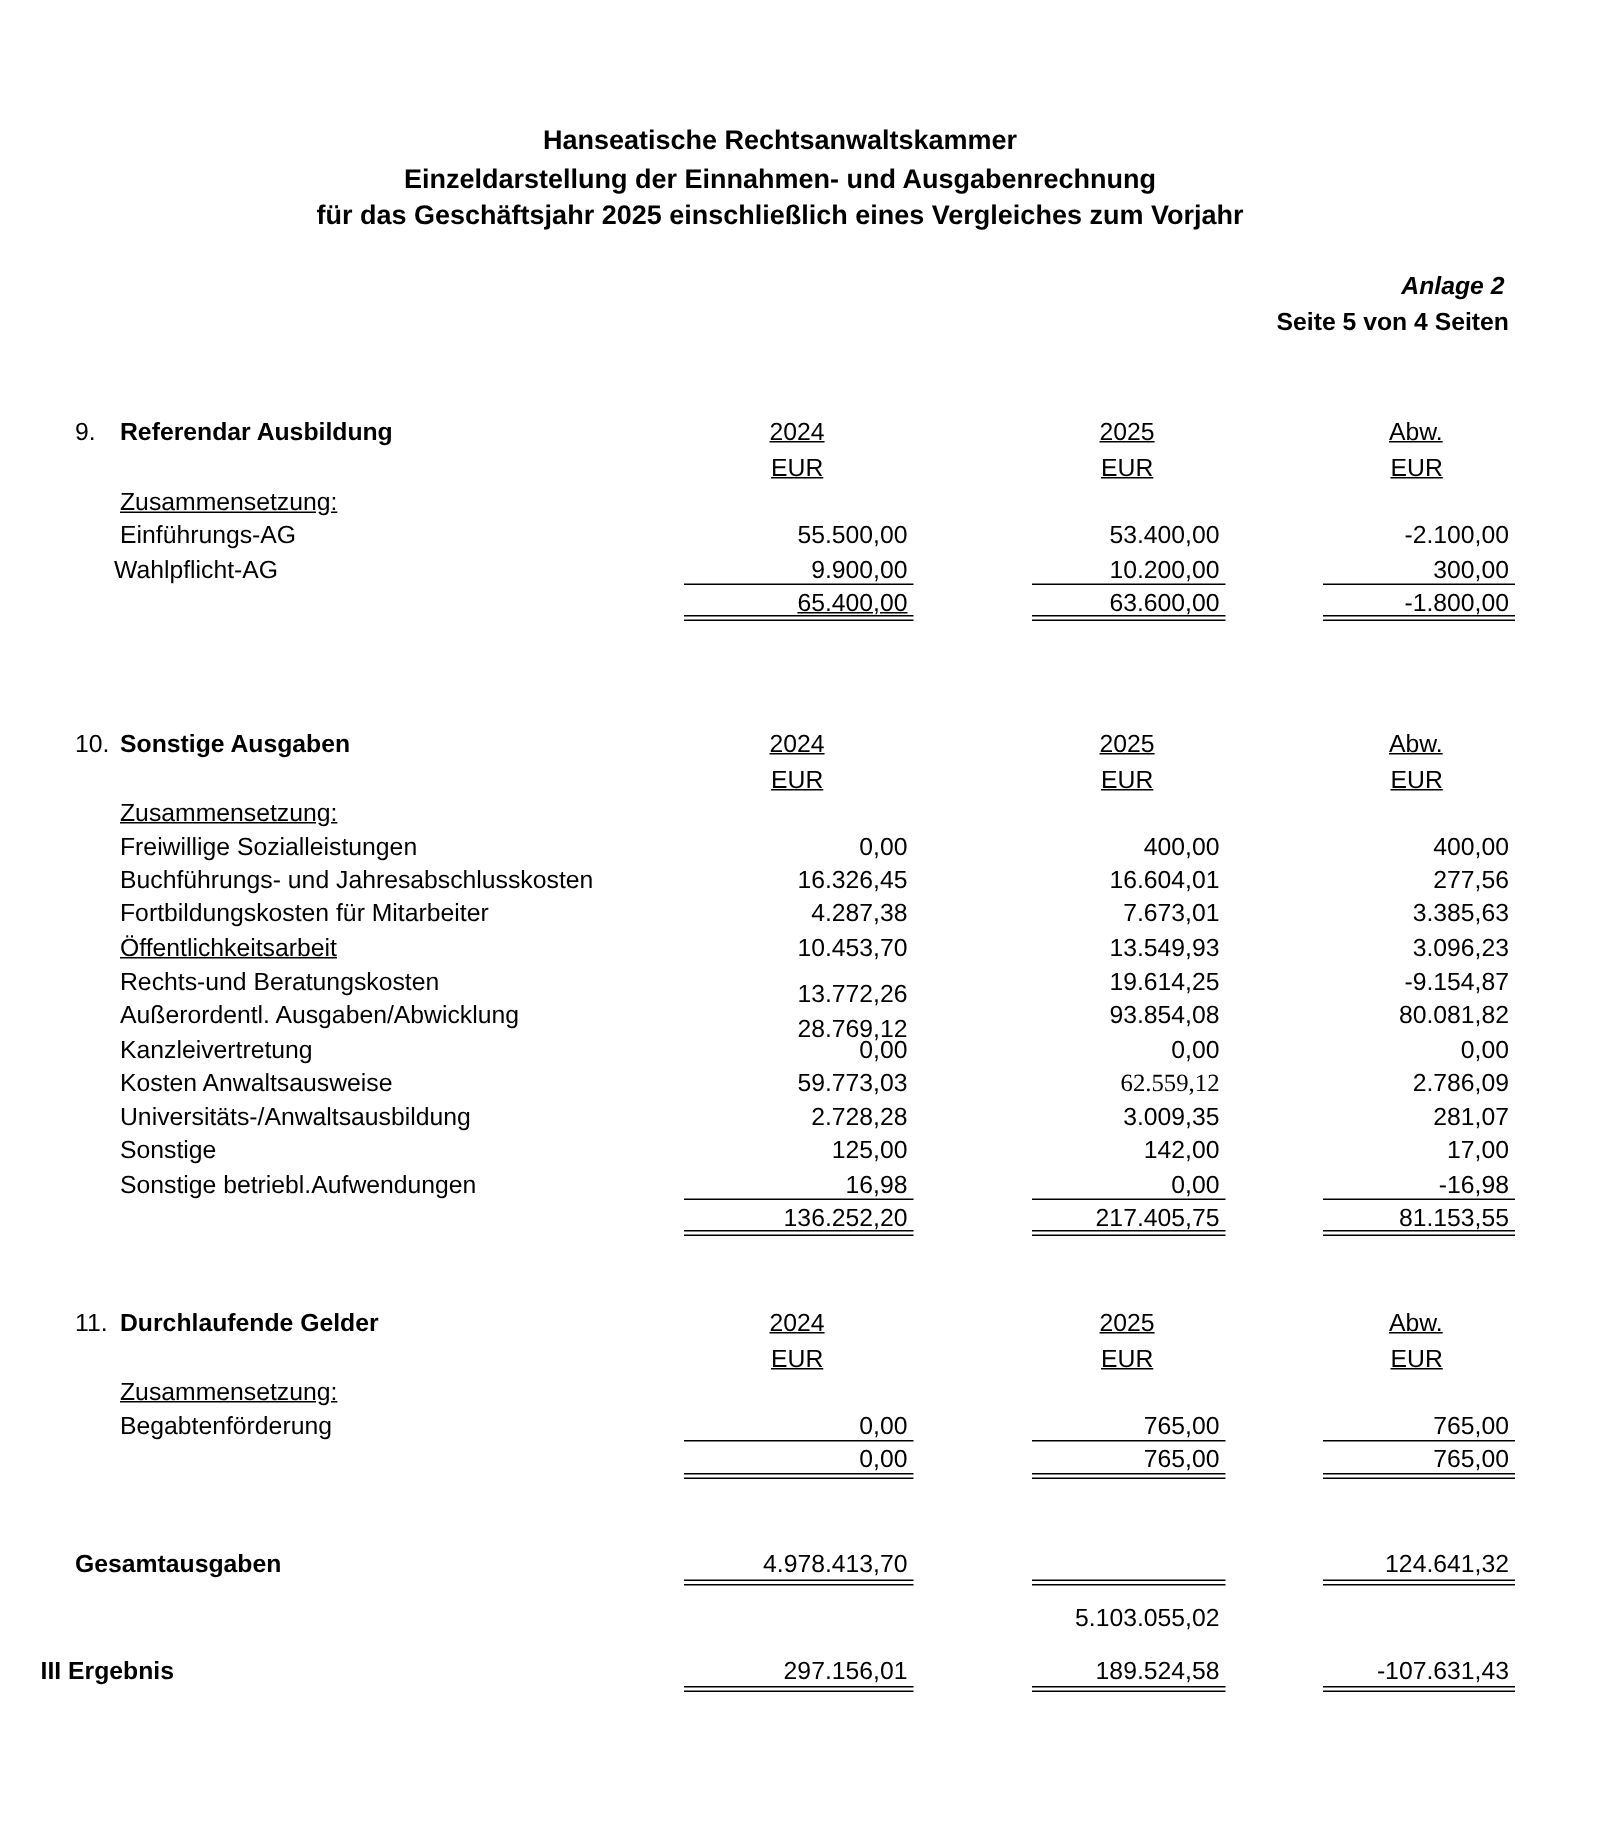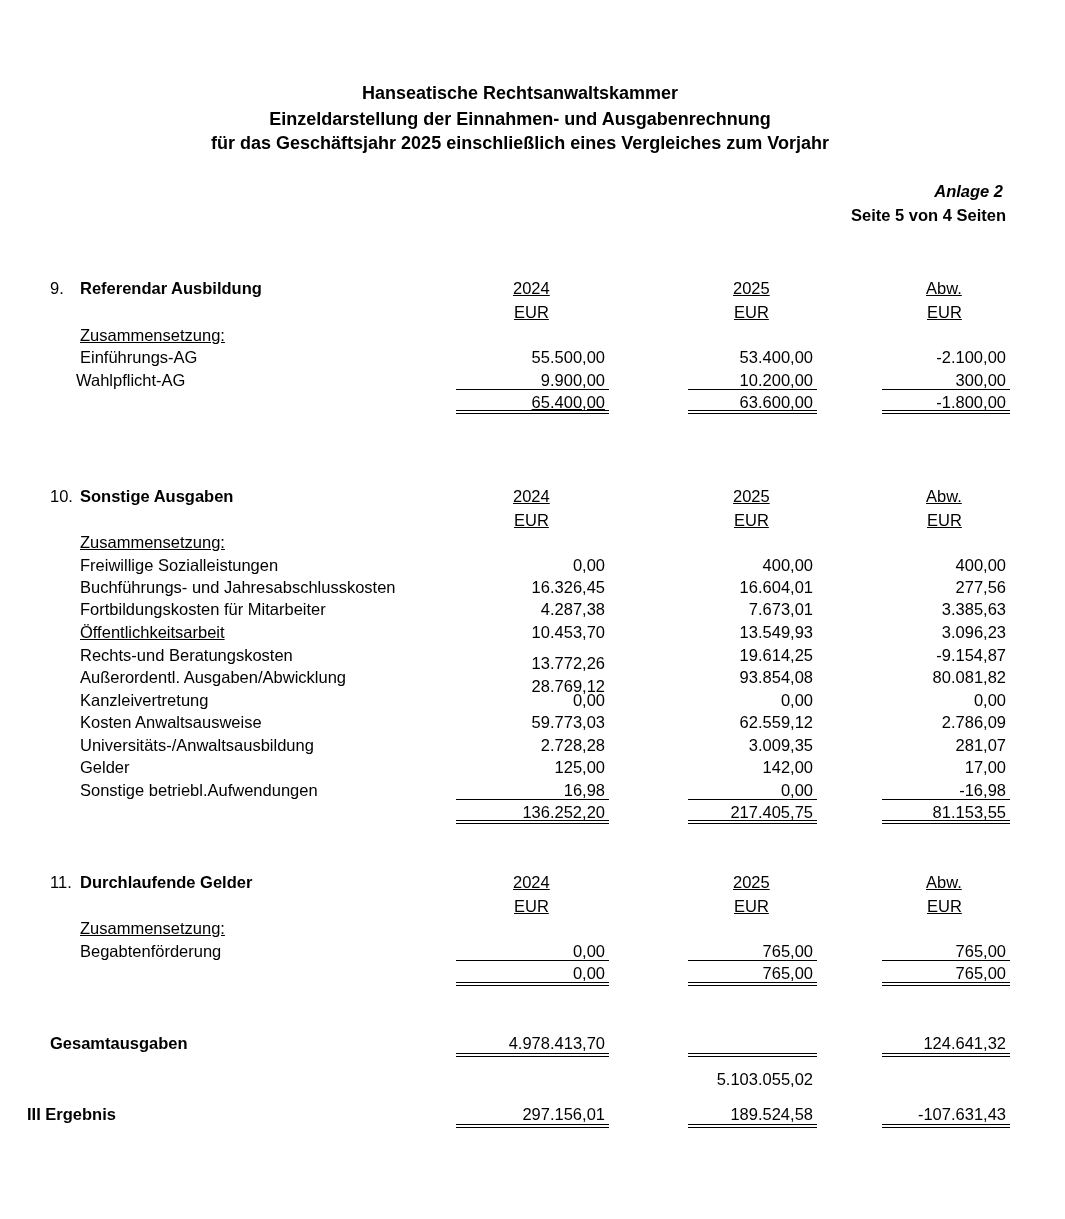--- a/index.html
+++ b/index.html
@@ -113,31 +113,31 @@
   </div>
   <div>
     <div class="abs" style="top:690px; left:80px;">Kanzleivertretung</div>
     <div class="num c24" style="top:690px;">0,00</div>
     <div class="num c25" style="top:690px;">0,00</div>
     <div class="num cab" style="top:690px;">0,00</div>
   </div>
   <div>
     <div class="abs" style="top:712px; left:80px;">Kosten Anwaltsausweise</div>
     <div class="num c24" style="top:712px;">59.773,03</div>
-    <div class="num c25" style="top:712px;">62.559,12</div>
+    <div class="num c25" style="top:712px;font-family:Liberation Serif, serif;">62.559,12</div>
     <div class="num cab" style="top:712px;">2.786,09</div>
   </div>
   <div>
     <div class="abs" style="top:735px; left:80px;">Universitäts-/Anwaltsausbildung</div>
     <div class="num c24" style="top:735px;">2.728,28</div>
     <div class="num c25" style="top:735px;">3.009,35</div>
     <div class="num cab" style="top:735px;">281,07</div>
   </div>
   <div>
-    <div class="abs" style="top:757px; left:80px;">Gelder</div>
+    <div class="abs" style="top:757px; left:80px;">Sonstige</div>
     <div class="num c24" style="top:757px;">125,00</div>
     <div class="num c25" style="top:757px;">142,00</div>
     <div class="num cab" style="top:757px;">17,00</div>
   </div>
   <div>
     <div class="abs" style="top:780px; left:80px;">Sonstige betriebl.Aufwendungen</div>
     <div class="num c24" style="top:780px;">16,98</div>
     <div class="num c25" style="top:780px;">0,00</div>
     <div class="num cab" style="top:780px;">-16,98</div>
   </div>

